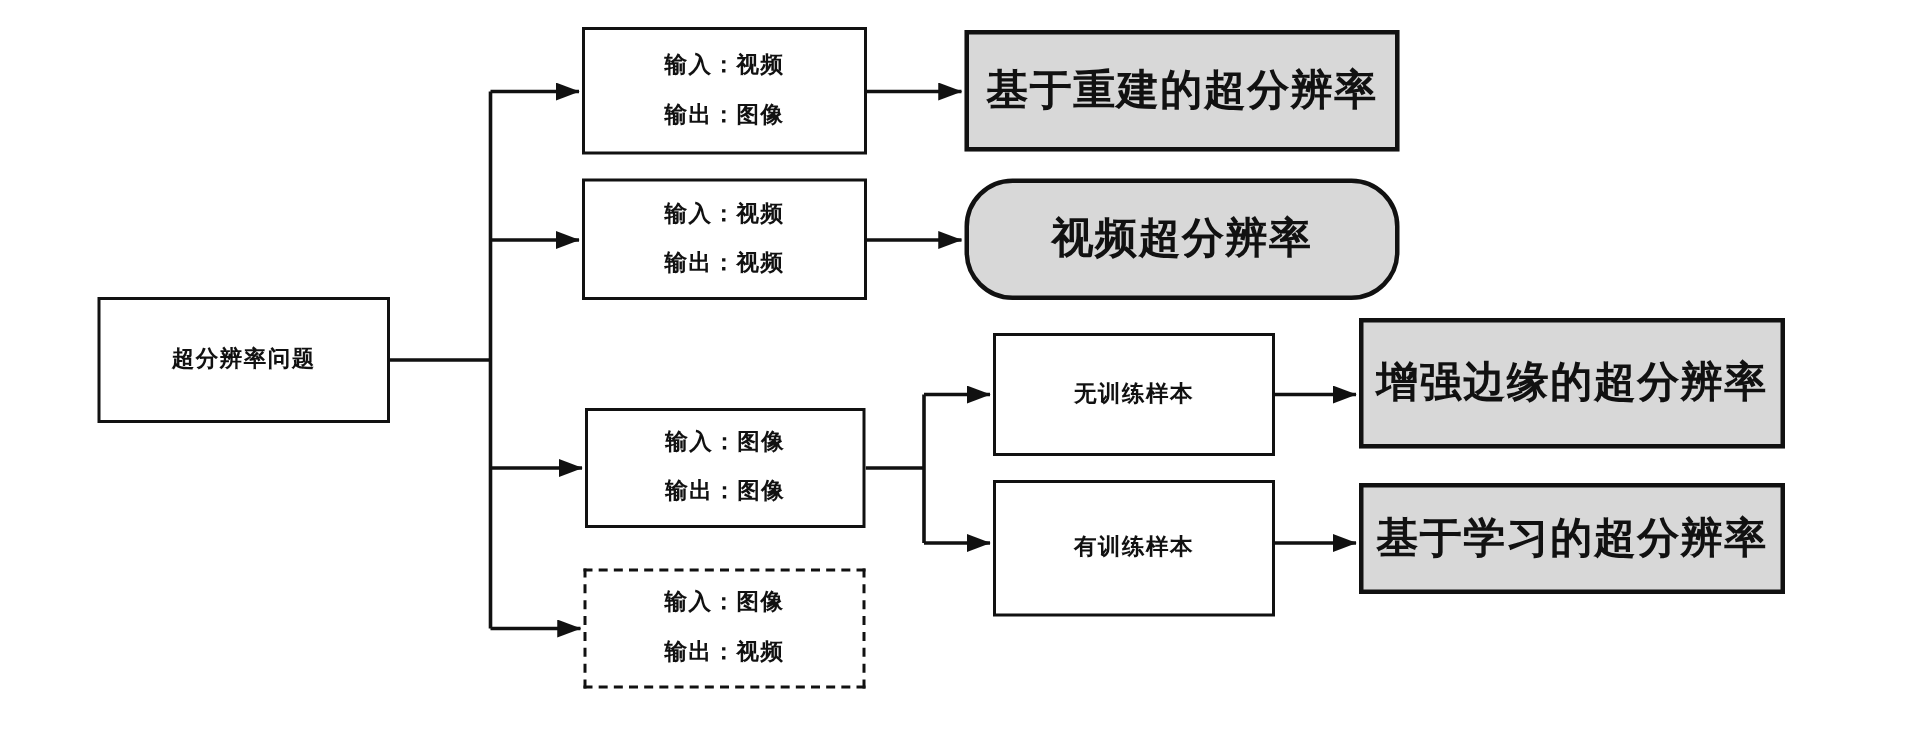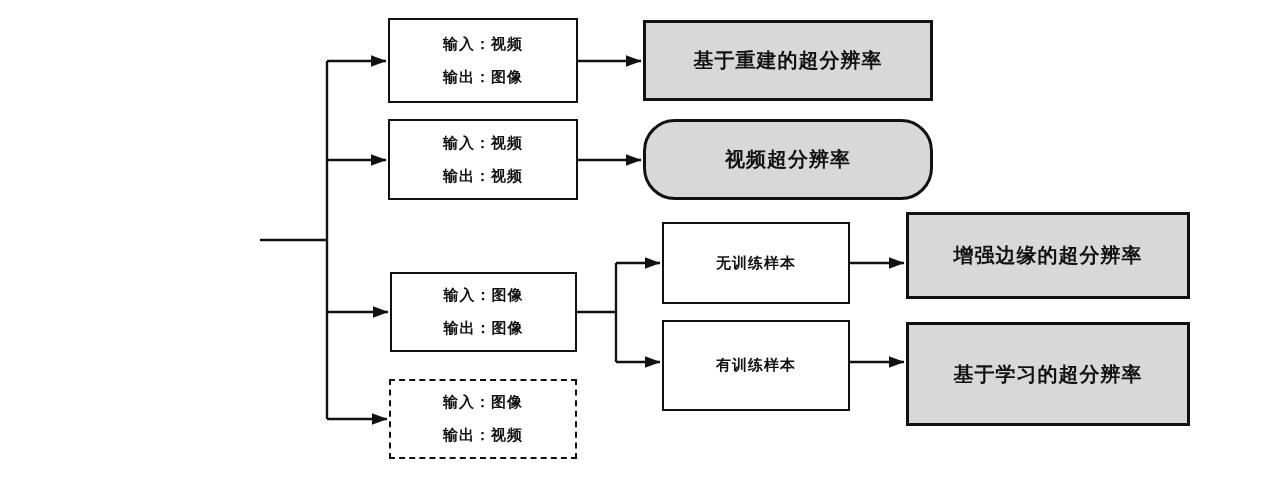--- a/index.html
+++ b/index.html
@@ -38,34 +38,34 @@
     letter-spacing: 1px;
     white-space: nowrap;
     text-align: center;
   }
   .node.dashed {
     border-style: dashed;
   }
   .node.result {
     background: #d8d8d8;
     border-width: 3px;
-    font-size: 20px;
+    font-size: 28px;
   }
   
   #root-node   { left: 65px;  top: 198px; width: 195px; height: 84px; }
   #io-node-0   { left: 388px; top: 18px;  width: 190px; height: 85px; }
   #io-node-1   { left: 388px; top: 119px; width: 190px; height: 81px; }
   #io-node-2   { left: 390px; top: 272px; width: 187px; height: 80px; }
   #io-node-3   { left: 389px; top: 379px; width: 188px; height: 80px; }
   #result-node-0 { left: 643px; top: 20px;  width: 290px; height: 81px; }
   #result-node-1 { left: 643px; top: 119px; width: 290px; height: 81px; border-radius: 32px; }
   #cond-node-0 { left: 662px; top: 222px; width: 188px; height: 82px; }
   #cond-node-1 { left: 662px; top: 320px; width: 188px; height: 91px; }
   #result-node-2 { left: 906px; top: 212px; width: 284px; height: 87px; }
-  #result-node-3 { left: 906px; top: 322px; width: 284px; height: 104px; }
+  #result-node-3 { left: 906px; top: 322px; width: 284px; height: 74px; }
 </style>
 </head>
 <body>
 
 <div id="canvas">
 
   <svg id="connectors" viewBox="0 0 1280 489" xmlns="http://www.w3.org/2000/svg">
     <defs>
       <marker id="arrow" markerUnits="userSpaceOnUse" markerWidth="17" markerHeight="12" refX="15.5" refY="6" orient="auto">
         <path d="M0,0 L16,6 L0,12 Z" fill="#111111"></path>
@@ -88,20 +88,23 @@
       <line x1="577" y1="312" x2="616" y2="312"></line>
       <line x1="616" y1="263" x2="616" y2="362"></line>
       <line x1="616" y1="263" x2="660" y2="263" marker-end="url(#arrow)"></line>
       <line x1="616" y1="362" x2="660" y2="362" marker-end="url(#arrow)"></line>
 
       <line x1="850" y1="263" x2="904" y2="263" marker-end="url(#arrow)"></line>
       <line x1="850" y1="362" x2="904" y2="362" marker-end="url(#arrow)"></line>
     </g>
   </svg>
 
+  <div class="node" id="root-node">
+    <span>超分辨率问题</span>
+  </div>
 
   <div class="node" id="io-node-0">
     <span>输入：视频</span>
     <span>输出：图像</span>
   </div>
   <div class="node" id="io-node-1">
     <span>输入：视频</span>
     <span>输出：视频</span>
   </div>
   <div class="node" id="io-node-2">

